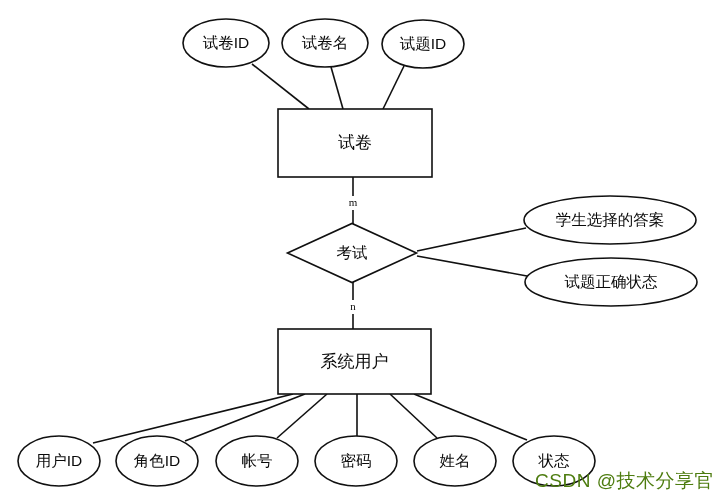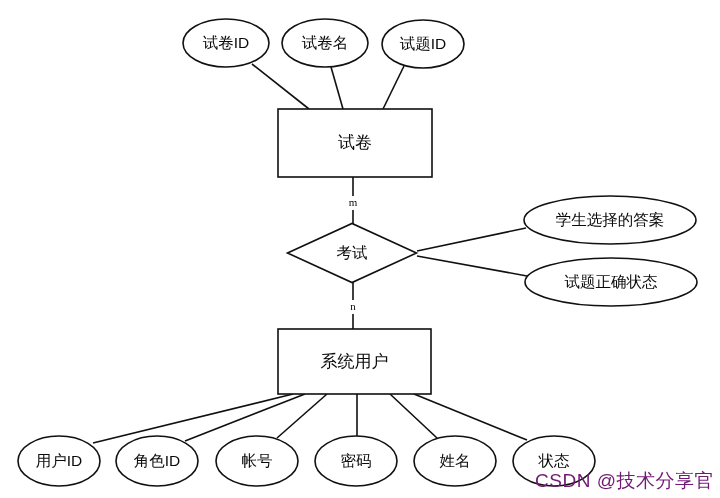--- a/index.html
+++ b/index.html
@@ -49,21 +49,21 @@
     fill: #0a0a0a;
     text-anchor: middle;
     dominant-baseline: middle;
   }
   .watermark {
     position: absolute;
     right: 6px;
     bottom: 4px;
     font-family: "Liberation Sans", sans-serif;
     font-size: 19px;
-    color: #701a75;
+    color: #4d7c0f;
     letter-spacing: 0.5px;
     white-space: nowrap;
     user-select: none;
   }
 </style>
 </head>
 <body>
 
 <div id="stage">
   <svg id="er" viewBox="0 0 720 498" xmlns="http://www.w3.org/2000/svg">

